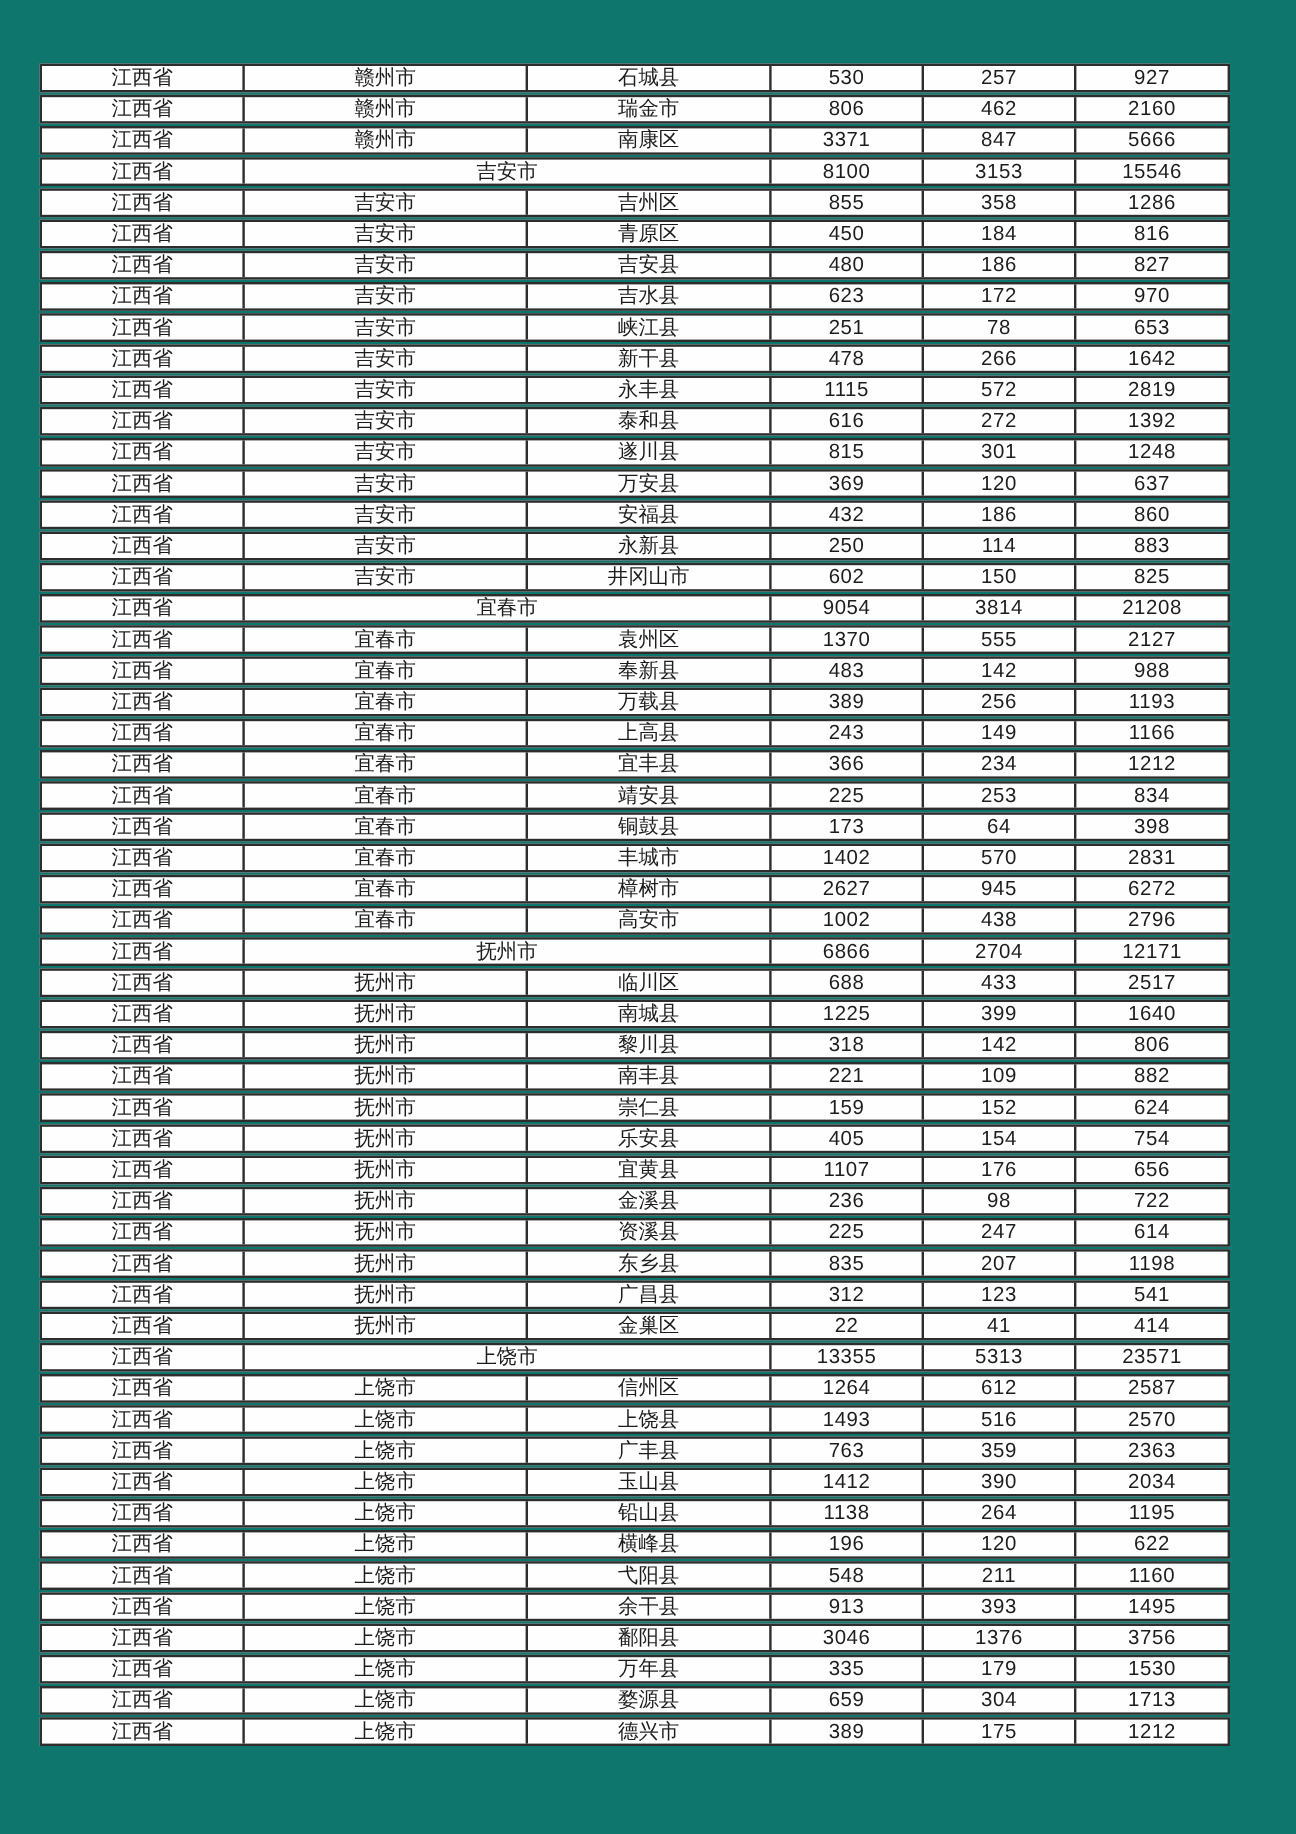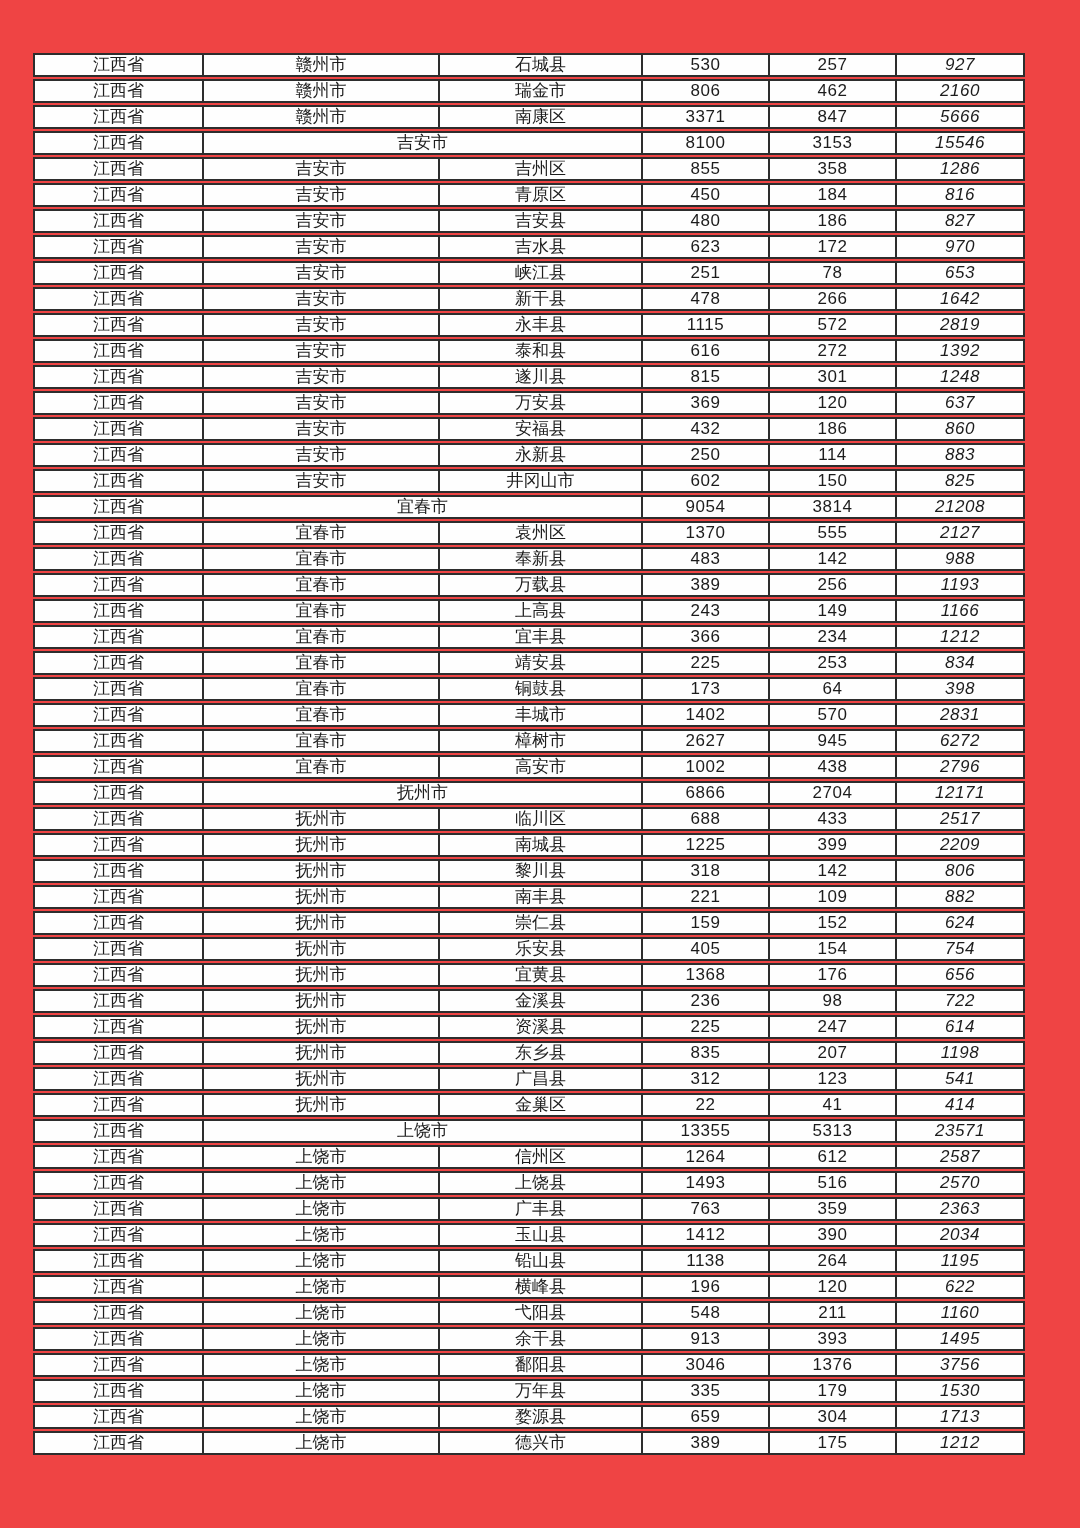--- a/index.html
+++ b/index.html
@@ -5,21 +5,21 @@
   html, body {
     margin: 0;
     padding: 0;
     background: #ffffff;
     font-family: "Liberation Sans", "DejaVu Sans", sans-serif;
   }
   .page {
     position: relative;
     width: 1080px;
     height: 1528px;
-    background: #ef4444;
+    background: #0f766e;
     overflow: hidden;
   }
   .table {
     position: absolute;
     left: 33px;
     top: 53px;
     width: 992px;
   }
   .row {
     box-sizing: border-box;
@@ -40,21 +40,20 @@
     justify-content: center;
     border-right: 2px solid #2d2d2d;
     font-size: 17px;
     line-height: 20px;
     color: #1c1c1c;
     white-space: nowrap;
     overflow: hidden;
   }
   .cell:last-child {
     border-right: none;
-    font-style: italic;
   }
   .cell.num {
     letter-spacing: 0.5px;
   }
 </style>
 </head>
 <body>
 
 <div class="page">
   <div class="table" id="regionTable">
@@ -294,21 +293,21 @@
         <div class="cell num">688</div>
         <div class="cell num">433</div>
         <div class="cell num">2517</div>
       </div>
       <div class="row">
         <div class="cell">江西省</div>
         <div class="cell">抚州市</div>
         <div class="cell">南城县</div>
         <div class="cell num">1225</div>
         <div class="cell num">399</div>
-        <div class="cell num">2209</div>
+        <div class="cell num">1640</div>
       </div>
       <div class="row">
         <div class="cell">江西省</div>
         <div class="cell">抚州市</div>
         <div class="cell">黎川县</div>
         <div class="cell num">318</div>
         <div class="cell num">142</div>
         <div class="cell num">806</div>
       </div>
       <div class="row">
@@ -332,21 +331,21 @@
         <div class="cell">抚州市</div>
         <div class="cell">乐安县</div>
         <div class="cell num">405</div>
         <div class="cell num">154</div>
         <div class="cell num">754</div>
       </div>
       <div class="row">
         <div class="cell">江西省</div>
         <div class="cell">抚州市</div>
         <div class="cell">宜黄县</div>
-        <div class="cell num">1368</div>
+        <div class="cell num">1107</div>
         <div class="cell num">176</div>
         <div class="cell num">656</div>
       </div>
       <div class="row">
         <div class="cell">江西省</div>
         <div class="cell">抚州市</div>
         <div class="cell">金溪县</div>
         <div class="cell num">236</div>
         <div class="cell num">98</div>
         <div class="cell num">722</div>

